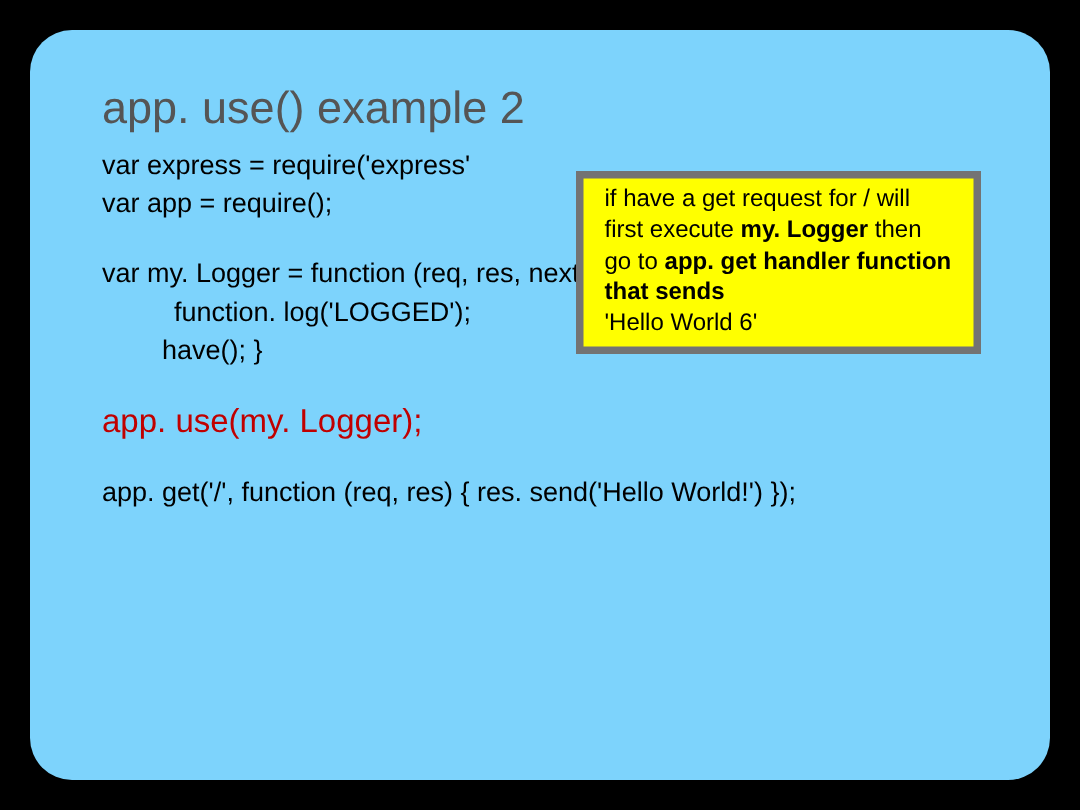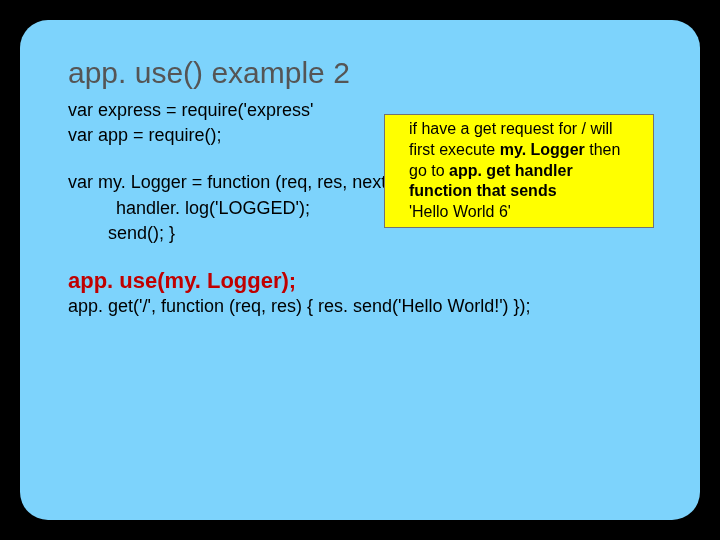--- a/index.html
+++ b/index.html
@@ -41,31 +41,32 @@
       margin-bottom: 22px;
     }
     .indent-1 {
       padding-left: 48px;
     }
     .indent-2 {
       padding-left: 40px;
     }
     .red-bold {
       color: #c00000;
-      font-weight: bold;
+      font-weight: normal;
       font-size: 22px;
+      margin-bottom: 22px;
     }
     .callout {
       position: absolute;
       top: 94px;
       right: 46px;
       width: 270px;
       background: #ffff00;
-      border: 1px solid #737373;
-      padding: 4px 24px;
+      border: 5px solid #737373;
+      padding: 4px 14px;
       font-size: 16px;
       line-height: 1.3;
       color: #000;
       margin-left: 40px;
     }
     .callout .b {
       font-weight: bold;
     }
   </style>
 </head>
@@ -74,22 +75,22 @@
 <div class="slide">
   <h1 class="title">app. use() example 2</h1>
 
   <div class="code-section">
     <div class="code-line">var express = require('express'</div>
     <div class="code-line">var app = require();</div>
   </div>
 
   <div class="code-section">
     <div class="code-line">var my. Logger = function (req, res, next) {</div>
-    <div class="code-line indent-1">handler. log('LOGGED');</div>
-    <div class="code-line indent-2">send(); }</div>
+    <div class="code-line indent-1">function. log('LOGGED');</div>
+    <div class="code-line indent-2">have(); }</div>
   </div>
 
   <div class="red-bold">app. use(my. Logger);</div>
 
   <div class="code-section">
     <div class="code-line">app. get('/', function (req, res) { res. send('Hello World!') });</div>
   </div>
 
 
   <div class="callout">

